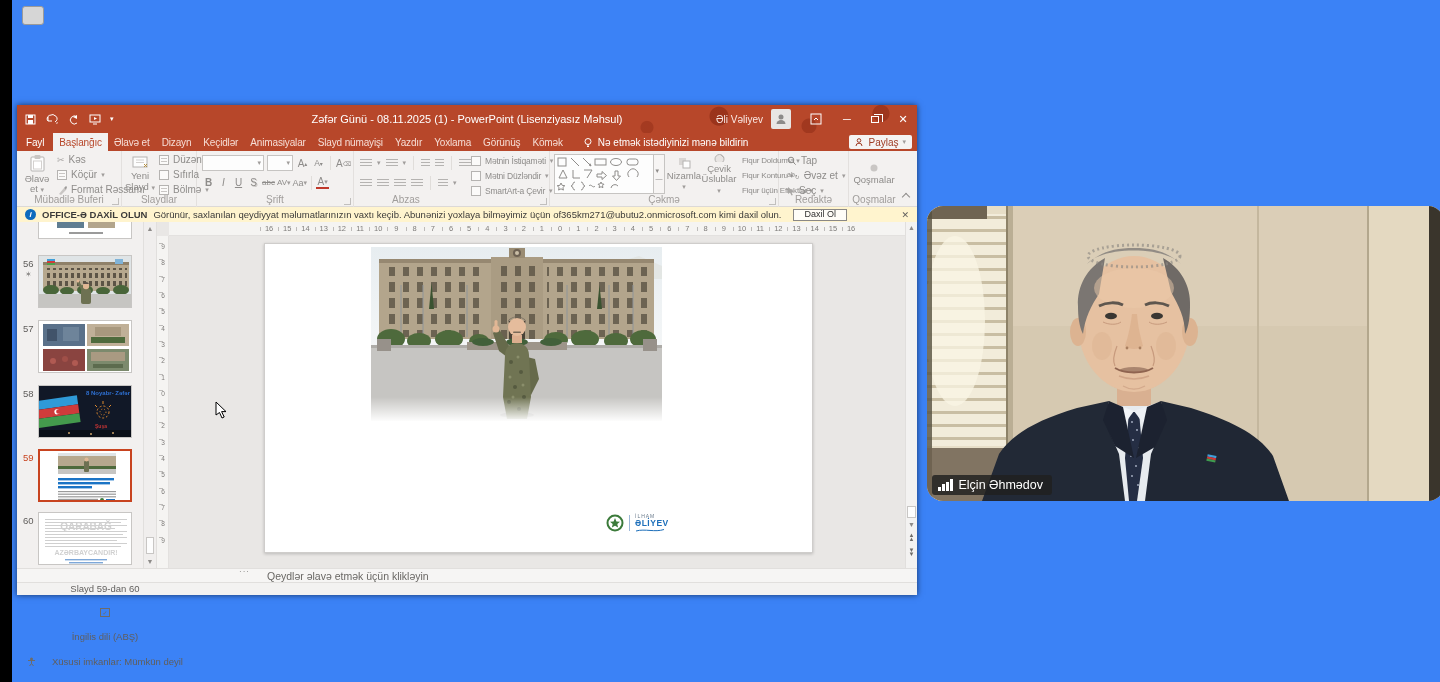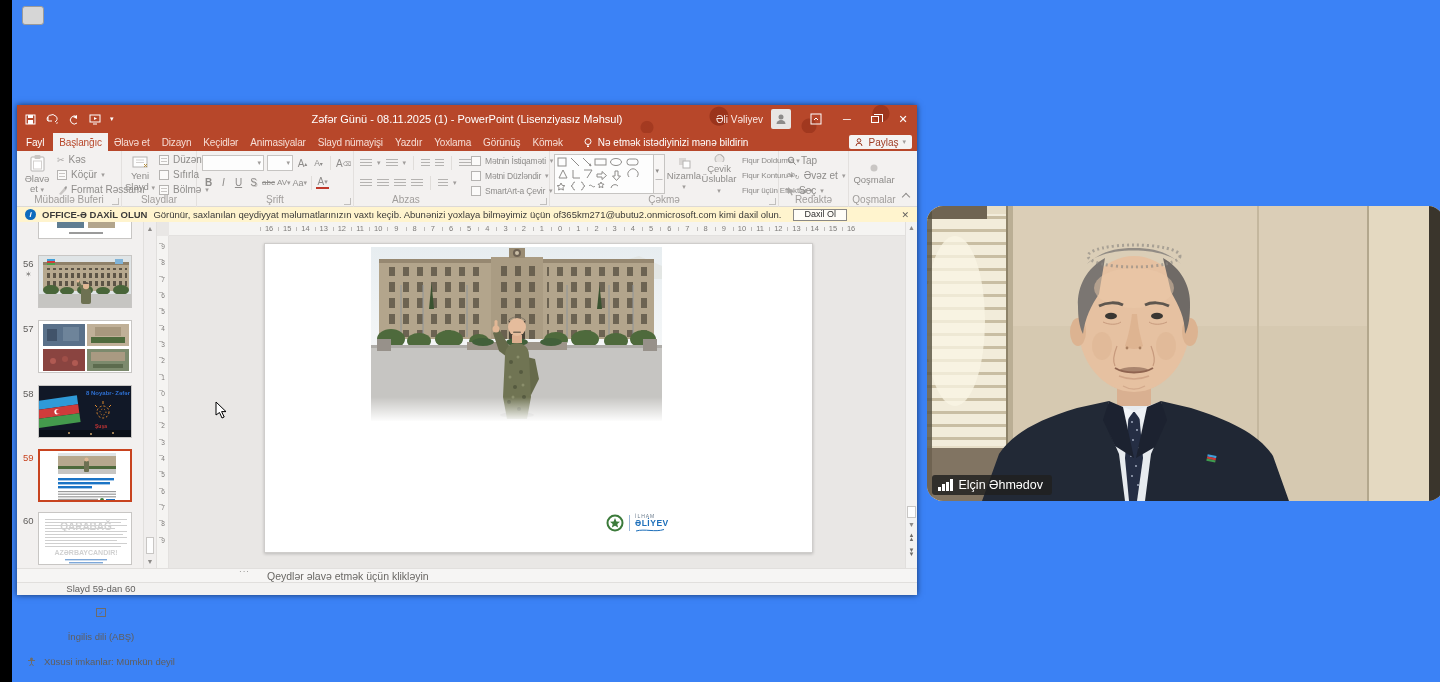--- a/index.html
+++ b/index.html
@@ -812,21 +812,21 @@
     <div class="notes">
       <span class="splitter">···</span>
       <span class="notes-text">Qeydlər əlavə etmək üçün klikləyin</span>
     </div>
 
     <div class="status">
       <div class="st-left">
         <span>Slayd 59-dan 60</span>
         <span class="spell">✓</span>
         <span>İngilis dili (ABŞ)</span>
-        <span style="display:flex;align-items:center;gap:8px;justify-content:space-between;">
+        <span style="display:flex;align-items:center;gap:16px;justify-content:space-between;">
           <svg width="9" height="9">
               <circle cx="4.5" cy="2" r="1.5" fill="#6d6b69"></circle>
               <path d="M1,3.5 l7,0 M4.5,3.5 l0,3 M4.5,6.5 l-2,2.5 M4.5,6.5 l2,2.5" stroke="#6d6b69" fill="none"></path>
             </svg>
           <span>Xüsusi imkanlar: Mümkün deyil</span>
         </span>
       </div>
     </div>
   </div>
 

